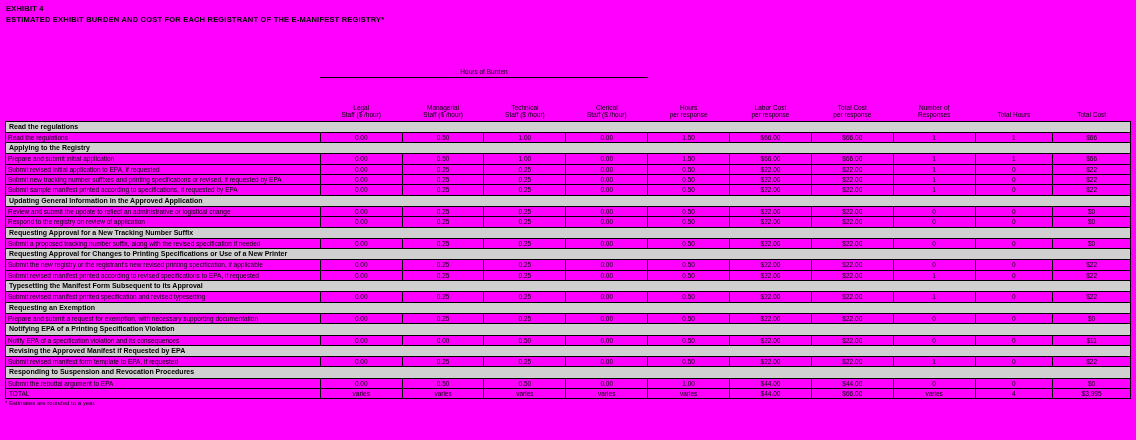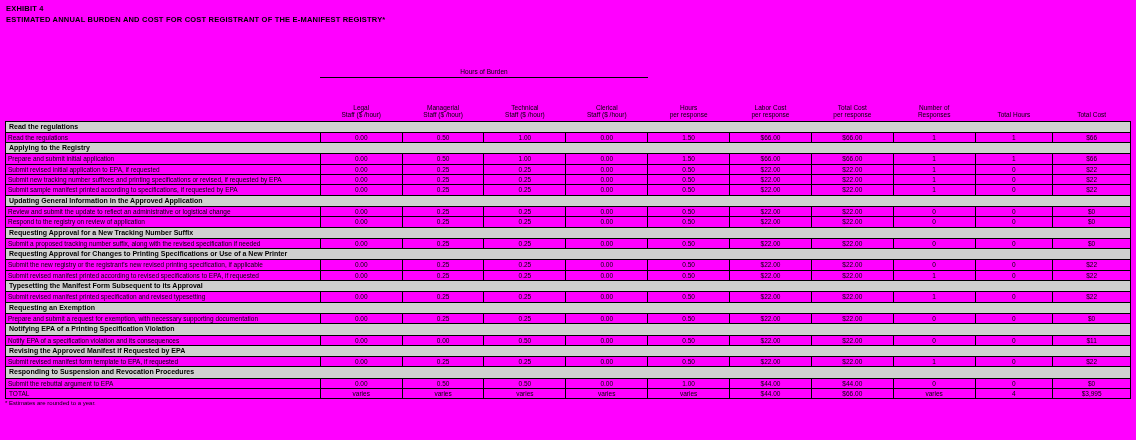--- a/index.html
+++ b/index.html
@@ -73,21 +73,21 @@
   .cn{width:78px;}
   .ct{width:74px;}
 </style>
 </head>
 <body>
 
 <div class="page">
 
   <div class="title-block">
     <div class="exhibit">EXHIBIT 4</div>
-    <div class="subtitle">ESTIMATED ANNUAL BURDEN AND COST FOR COST REGISTRANT OF THE E-MANIFEST REGISTRY*</div>
+    <div class="subtitle">ESTIMATED EXHIBIT BURDEN AND COST FOR EACH REGISTRANT OF THE E-MANIFEST REGISTRY*</div>
   </div>
 
   <table>
     <colgroup>
       <col class="c0">
         <col class="cn">
         <col class="cn">
         <col class="cn">
         <col class="cn">
       <col class="cn">

